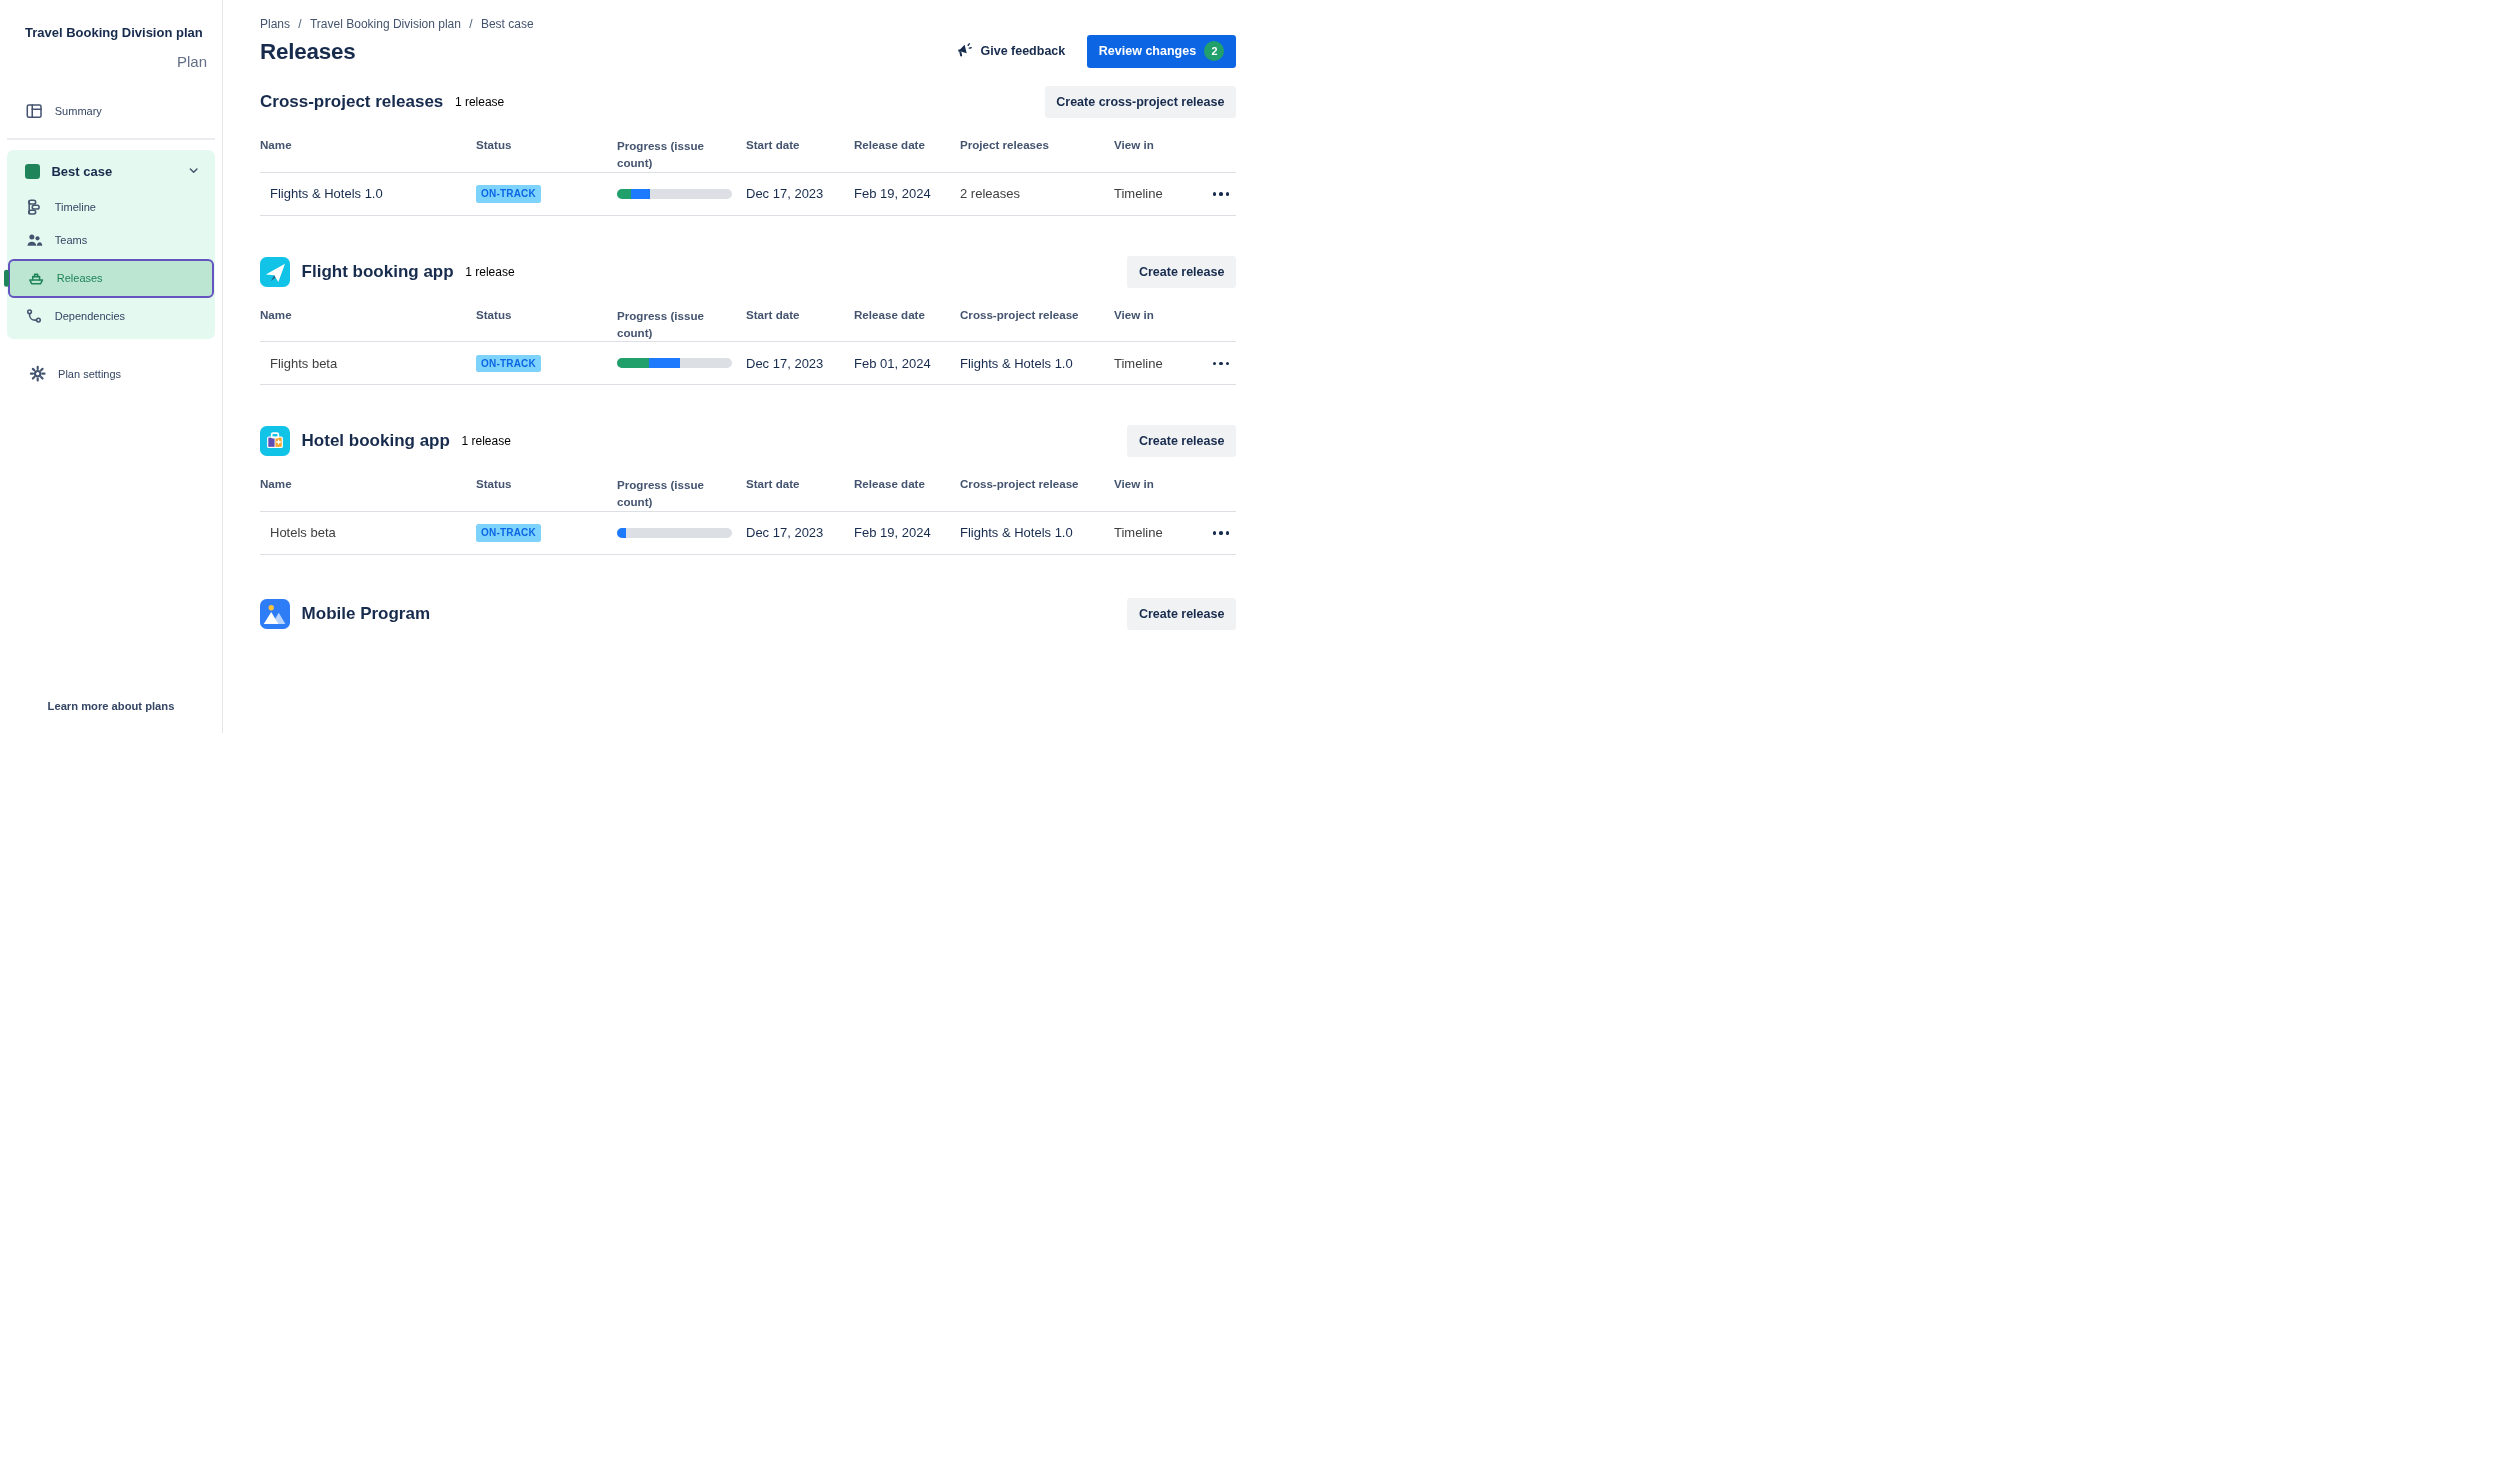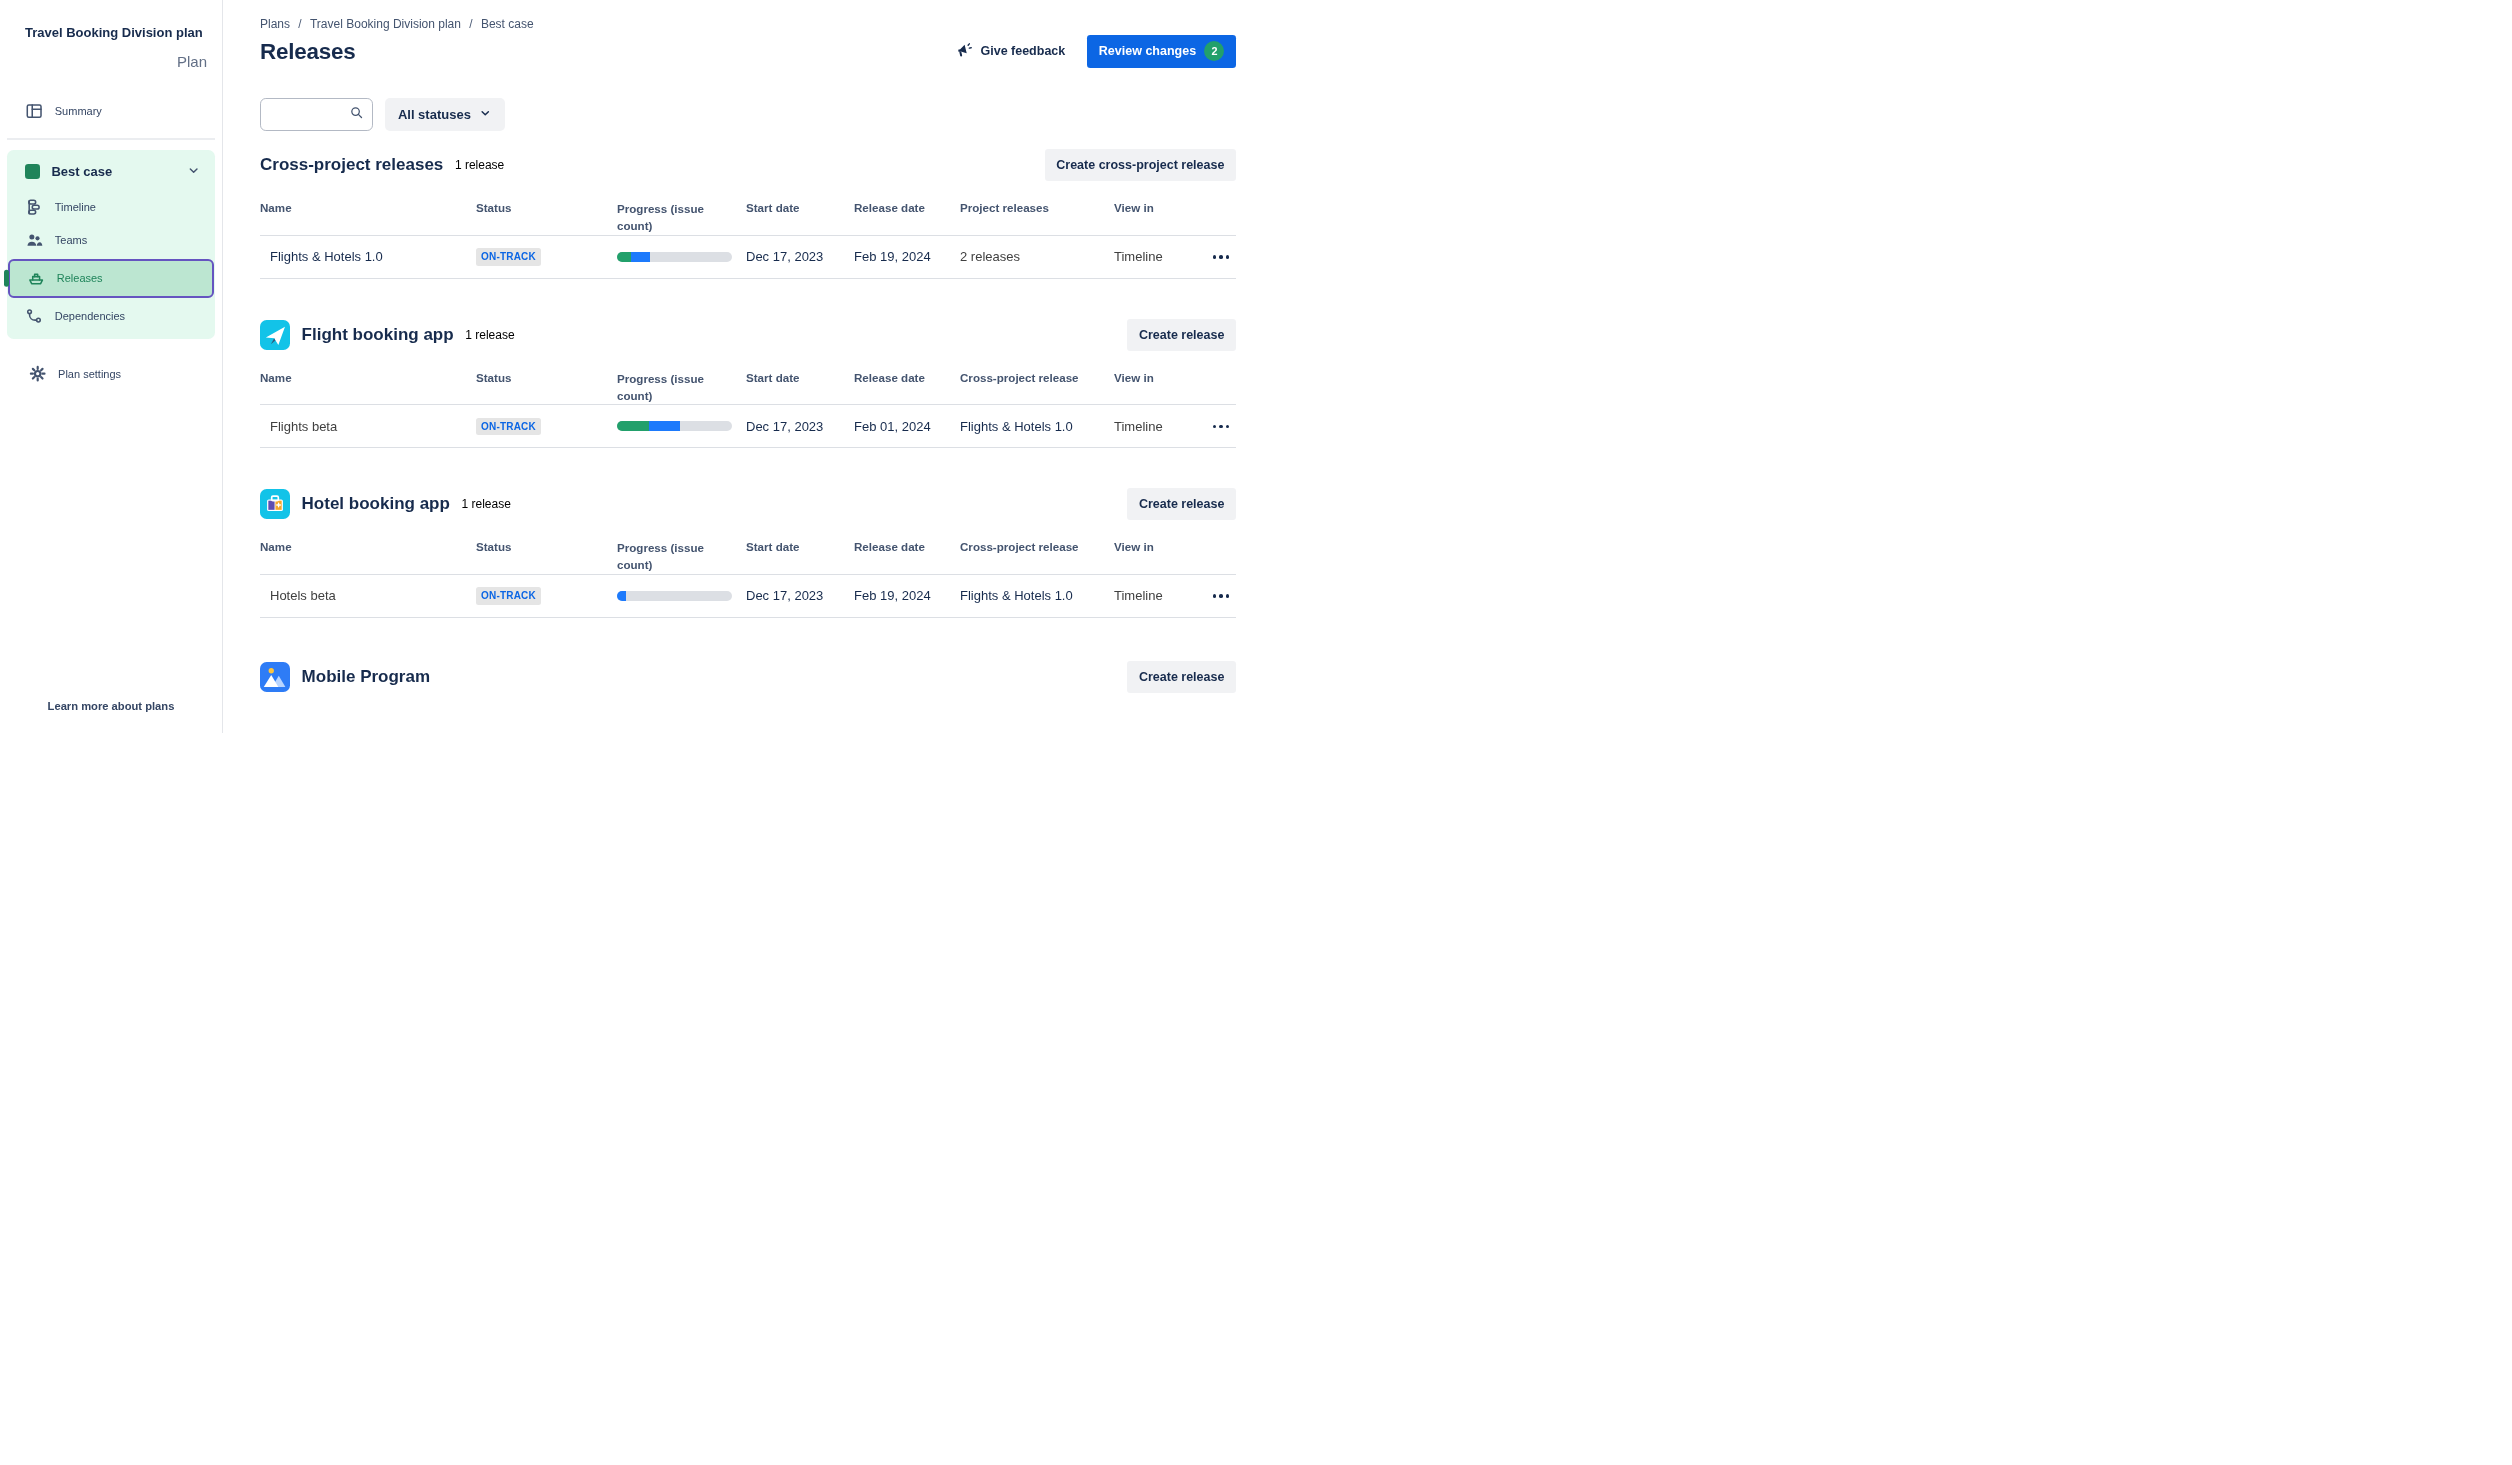--- a/index.html
+++ b/index.html
@@ -54,21 +54,21 @@
   .avatar { width:30px; height:30px; border-radius:6.6px; overflow:hidden; margin-right:11.6px; flex:none; }
   .avatar svg { display:block; }
 
   .tbl { margin-top:10px; }
   .thead, .trow { display:grid; grid-template-columns:216px 141px 129px 108px 106px 154px 80px 1fr; align-items:center; }
   .thead { align-items:start; padding:10px 0 0; border-bottom:1.7px solid #DCDFE4; color:#44546F; font-size:11.6px; font-weight:600; }
   .th.progress { max-width:98px; line-height:1.45; }
   .trow { height:43px; border-bottom:1.7px solid #DCDFE4; font-size:13px; color:#172B4D; }
   .cell.name { padding-left:10px; }
   .lnk { color:#404040; cursor:pointer; font-weight:500; }
-  .badge { display:inline-block; background:#e5e5e5; color:#0C66E4; font-weight:700; font-size:10px; letter-spacing:0.2px; padding:3.3px 5px; border-radius:2.5px; }
+  .badge { display:inline-block; background:#7dd3fc; color:#0C66E4; font-weight:700; font-size:10px; letter-spacing:0.2px; padding:3.3px 5px; border-radius:2.5px; }
   .bar { width:115px; height:10px; border-radius:5.8px; background:#DCDFE4; overflow:hidden; display:flex; }
   .seg { height:100%; display:block; }
   .seg.g { background:#22A06B; }
   .seg.b { background:#1D7AFC; }
   .dots { display:flex; justify-content:flex-end; padding-right:6.6px; gap:2.9px; cursor:pointer; }
   .dot { width:3.7px; height:3.7px; border-radius:50%; background:#172B4D; }
 </style>
 </head>
 <body>
 
@@ -196,39 +196,20 @@
           </span>
           <span>Give feedback</span>
         </button>
         <button class="primary-btn">
           <span>Review changes</span>
           <span class="count-badge">2</span>
         </button>
       </div>
     </div>
 
-    <div class="filters">
-      <div class="search">
-        <input type="text" placeholder="" style="">
-        <span>
-          <svg width="15" height="15" viewBox="0 0 24 24" fill="none" stroke="#44546F" stroke-width="2" stroke-linecap="round">
-              <circle cx="10.5" cy="10.5" r="6"></circle>
-              <path d="M15 15l5 5"></path>
-            </svg>
-        </span>
-      </div>
-      <button class="dropdown">
-        <span>All statuses</span>
-        <span>
-          <svg width="12.5" height="12.5" viewBox="0 0 24 24" fill="none" stroke="#172B4D" stroke-width="2.8" stroke-linecap="round" stroke-linejoin="round">
-              <path d="M6 9l6 6 6-6"></path>
-            </svg>
-        </span>
-      </button>
-    </div>
 
     <section class="section">
       <div class="sec-head">
         <span class="sec-title">Cross-project releases</span>
         <span class="sec-count">1 release</span>
         <button class="subtle-btn">Create cross-project release</button>
       </div>
       <div class="tbl">
         <div class="thead">
           <span class="th">Name</span>

